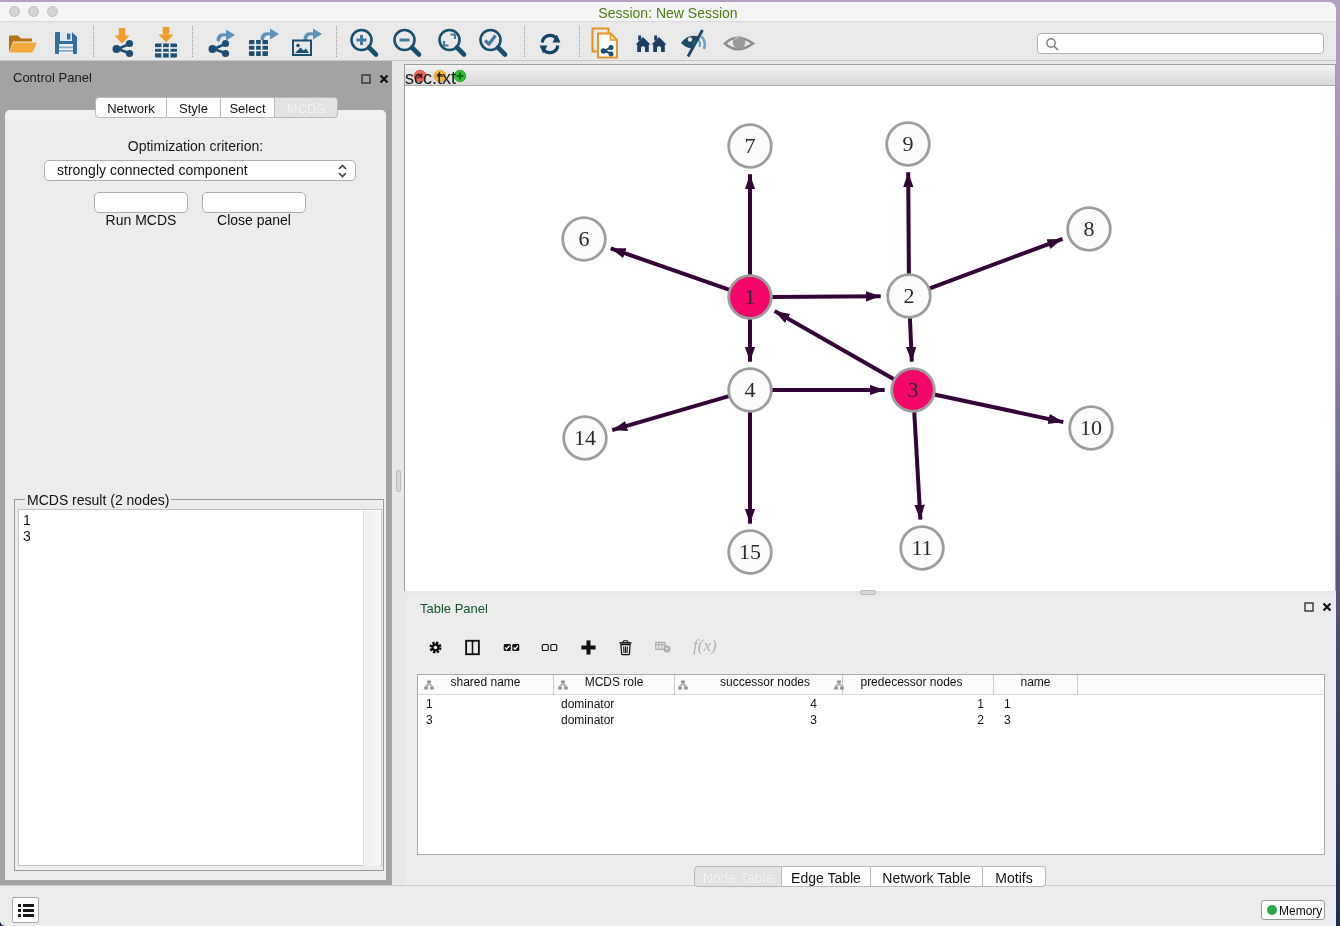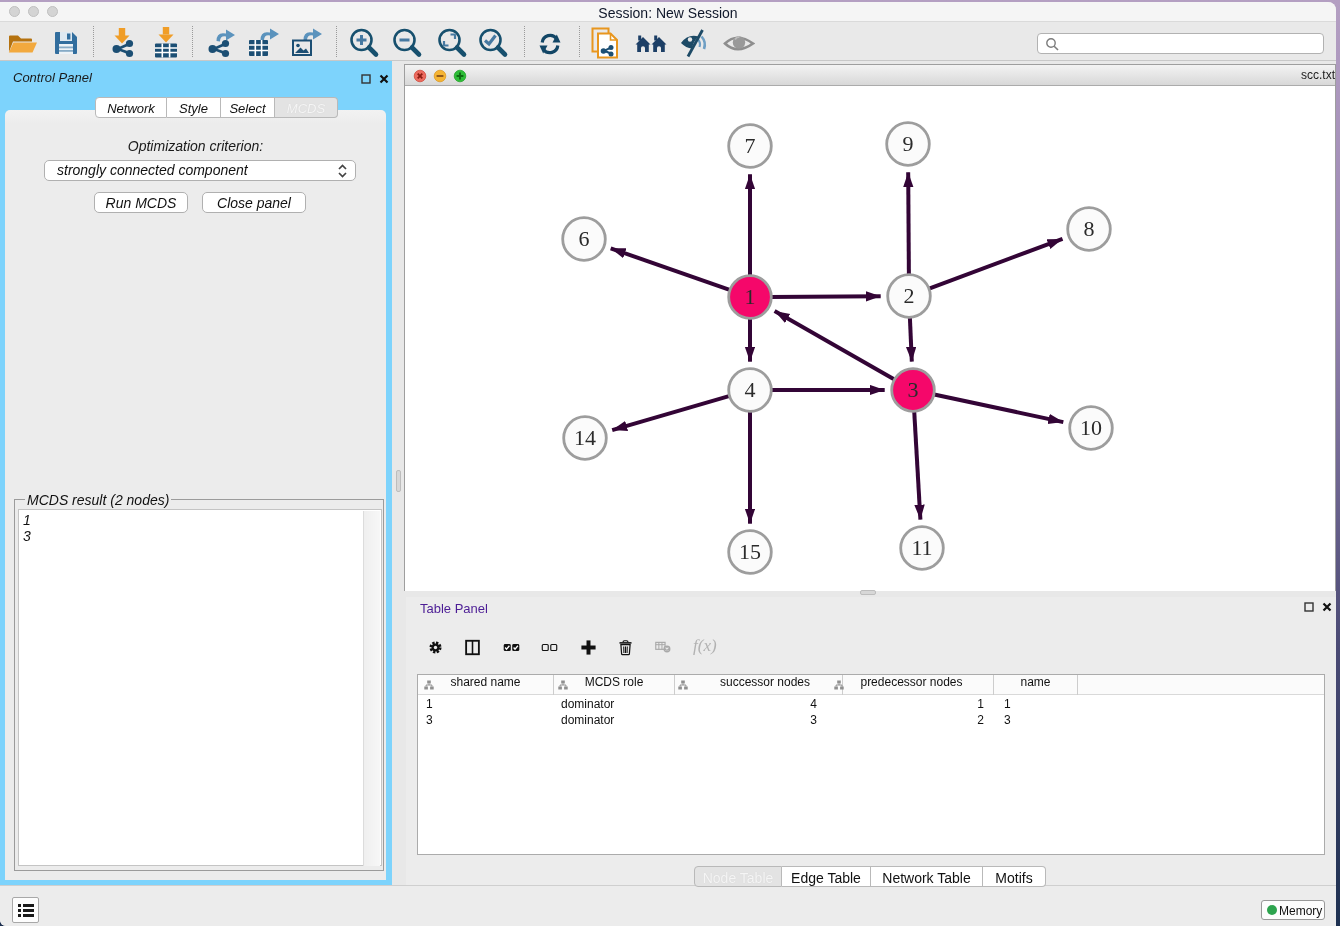--- a/index.html
+++ b/index.html
@@ -1,49 +1,49 @@
 <!DOCTYPE html>
 <html><head><meta charset="utf-8">
 <style>
 * { margin:0; padding:0; box-sizing:border-box; }
 html,body { width:1340px; height:926px; overflow:hidden; }
 body { font-family:"Liberation Sans", sans-serif; background:linear-gradient(180deg,#b49fc2 0%,#9b87b4 30%,#4a4a74 70%,#1d3050 100%); }
 #win { position:absolute; left:0; top:2px; width:1336px; height:924px; background:#e8e8e8; border-radius:0 8px 0 6px; overflow:hidden; }
 #titlebar { position:absolute; left:0; top:0; width:100%; height:20px; background:#f5f5f5; border-bottom:1px solid #dadada; }
 .tl { position:absolute; top:4px; width:11px; height:11px; border-radius:50%; background:#d4d4d4; border:1px solid #c0c0c0; }
-#ttext { position:absolute; top:3px; width:100%; text-align:center; color:#0f172a; font-size:14px; }
+#ttext { position:absolute; top:3px; width:100%; text-align:center; color:#4d7c0f; font-size:14px; }
 #toolbar { position:absolute; left:0; top:20px; width:100%; height:39px; background:#e9e9e9; border-bottom:1px solid #c8c8c8; }
 .sep { position:absolute; top:4px; height:31px; width:0; border-left:1px dotted #9a9a9a; }
 .ticon { position:absolute; top:5px; }
 #search { position:absolute; left:1037px; top:31px; width:287px; height:21px; background:#fff; border:1px solid #b2b2b2; border-radius:4px; z-index:3; }
 
-#cp { position:absolute; left:0; top:59px; width:392px; height:825px; background:#7dd3fc;font-style:italic; }
+#cp { position:absolute; left:0; top:59px; width:392px; height:825px; background:#a3a3a3; }
 #cphead { position:absolute; left:0; top:0; width:100%; height:30px; }
 #cphead span { position:absolute; left:13px; top:9px; font-size:13px; color:#1a1a1a; }
 .tabs { position:absolute; display:flex; font-size:13px; z-index:5; }
 .tab { border:1px solid #b9b9b9; border-left:none; background:#fff; color:#111; text-align:center; padding-top:3px; height:21px; }
 .tab.first { border-left:1px solid #b9b9b9; border-radius:4px 0 0 4px; }
 .tab.last { border-radius:0 4px 4px 0; }
 .tab.sel { background:#e3e3e3; color:#f5f5f5; text-shadow:0 0 1px #cfcfcf; }
 #cpbody { position:absolute; left:5px; top:49px; width:381px; height:770px; background:linear-gradient(180deg,#f2f2f2 0,#ececec 14px); border-radius:5px 5px 0 0; }
 #optlabel { position:absolute; left:0; top:28px; width:100%; text-align:center; font-size:14px; color:#1a1a1a; }
 #dropdown { position:absolute; left:39px; top:50px; width:312px; height:21px; background:#fff; border:1px solid #b0b0b0; border-radius:5px; font-size:14px; color:#111; padding:1px 0 0 12px; }
-.btn { position:absolute; top:82px; height:21px; background:#fff; border:1px solid #b0b0b0; border-radius:5px; font-size:14px; color:#111; text-align:center; padding-top:2px; }
+.btn { position:absolute; top:82px; height:21px; background:#fff; border:1px solid #b0b0b0; border-radius:5px; font-size:14px; color:#111; text-align:center; padding-top:19px; }
 #groupbox { position:absolute; left:9px; top:389px; width:370px; height:372px; border:1px solid #9b9b9b;padding-left:35px; }
 #gblabel { position:absolute; left:10px; top:-8px; background:#ececec; font-size:14px; color:#111; padding:0 2px; }
 #gbwhite { position:absolute; left:3px; top:9px; width:364px; height:357px; background:#fff; border:1px solid #c4c4c4; font-size:14px; color:#111; line-height:16px; padding:2px 0 0 4px; }
 #gbscroll { position:absolute; right:1px; top:1px; width:17px; height:355px; background:linear-gradient(90deg,#efefef,#f7f7f7); border-left:1px solid #dcdcdc; }
 
 #nw { position:absolute; left:404px; top:62px; width:932px; height:527px; background:#fff; border:1px solid #9e9e9e; }
 #nwhead { position:absolute; left:0; top:0; width:100%; height:21px; background:linear-gradient(180deg,#f3f3f3,#d8d8d8); border-bottom:1px solid #ababab; }
-#nwtitle { position:absolute; width:100%; top:3px; text-align:right; font-size:12px; color:#1c1c1c; }
+#nwtitle { position:absolute; width:100%; top:3px; text-align:left; font-size:18px; color:#1c1c1c; }
 #canvas { position:absolute; left:0; top:22px; width:930px; height:504px; background:#fff; }
 
 #tp { position:absolute; left:406px; top:595px; width:930px; height:289px; background:#ececec; }
-#tphead span { position:absolute; left:14px; top:4px; font-size:13px; color:#4c1d95; }
+#tphead span { position:absolute; left:14px; top:4px; font-size:13px; color:#14532d; }
 #tptools { position:absolute; left:10px; top:28px; width:910px; height:40px; }
 #ttable { position:absolute; left:11px; top:77px; width:908px; height:181px; background:#fff; border:1px solid #ababab; }
 #thead { position:absolute; left:0; top:0; width:100%; height:20px; background:#fbfbfb; border-bottom:1px solid #d9d9d9; font-size:12px; color:#111; }
 .th { position:absolute; top:0; height:20px; border-right:1px solid #cdcdcd; text-align:center; padding-top:0; }
 .trow { position:absolute; font-size:12px; color:#111; }
 .treeic { position:absolute; top:5px; width:10px; height:10px; }
 .tabs2 { position:absolute; display:flex; font-size:14px; z-index:5; }
 #statusbar { position:absolute; left:0; top:883px; width:100%; height:41px; background:#ececec; border-top:1px solid #cfcfcf; }
 #listbtn { position:absolute; left:12px; top:11px; width:27px; height:26px; background:#fdfdfd; border:1px solid #a8a8a8; border-radius:2px; }
 #membtn { position:absolute; left:1261px; top:14px; width:64px; height:20px; background:#fdfdfd; border:1px solid #999; border-radius:3px; font-size:12px; color:#111; padding:3px 0 0 17px; }

